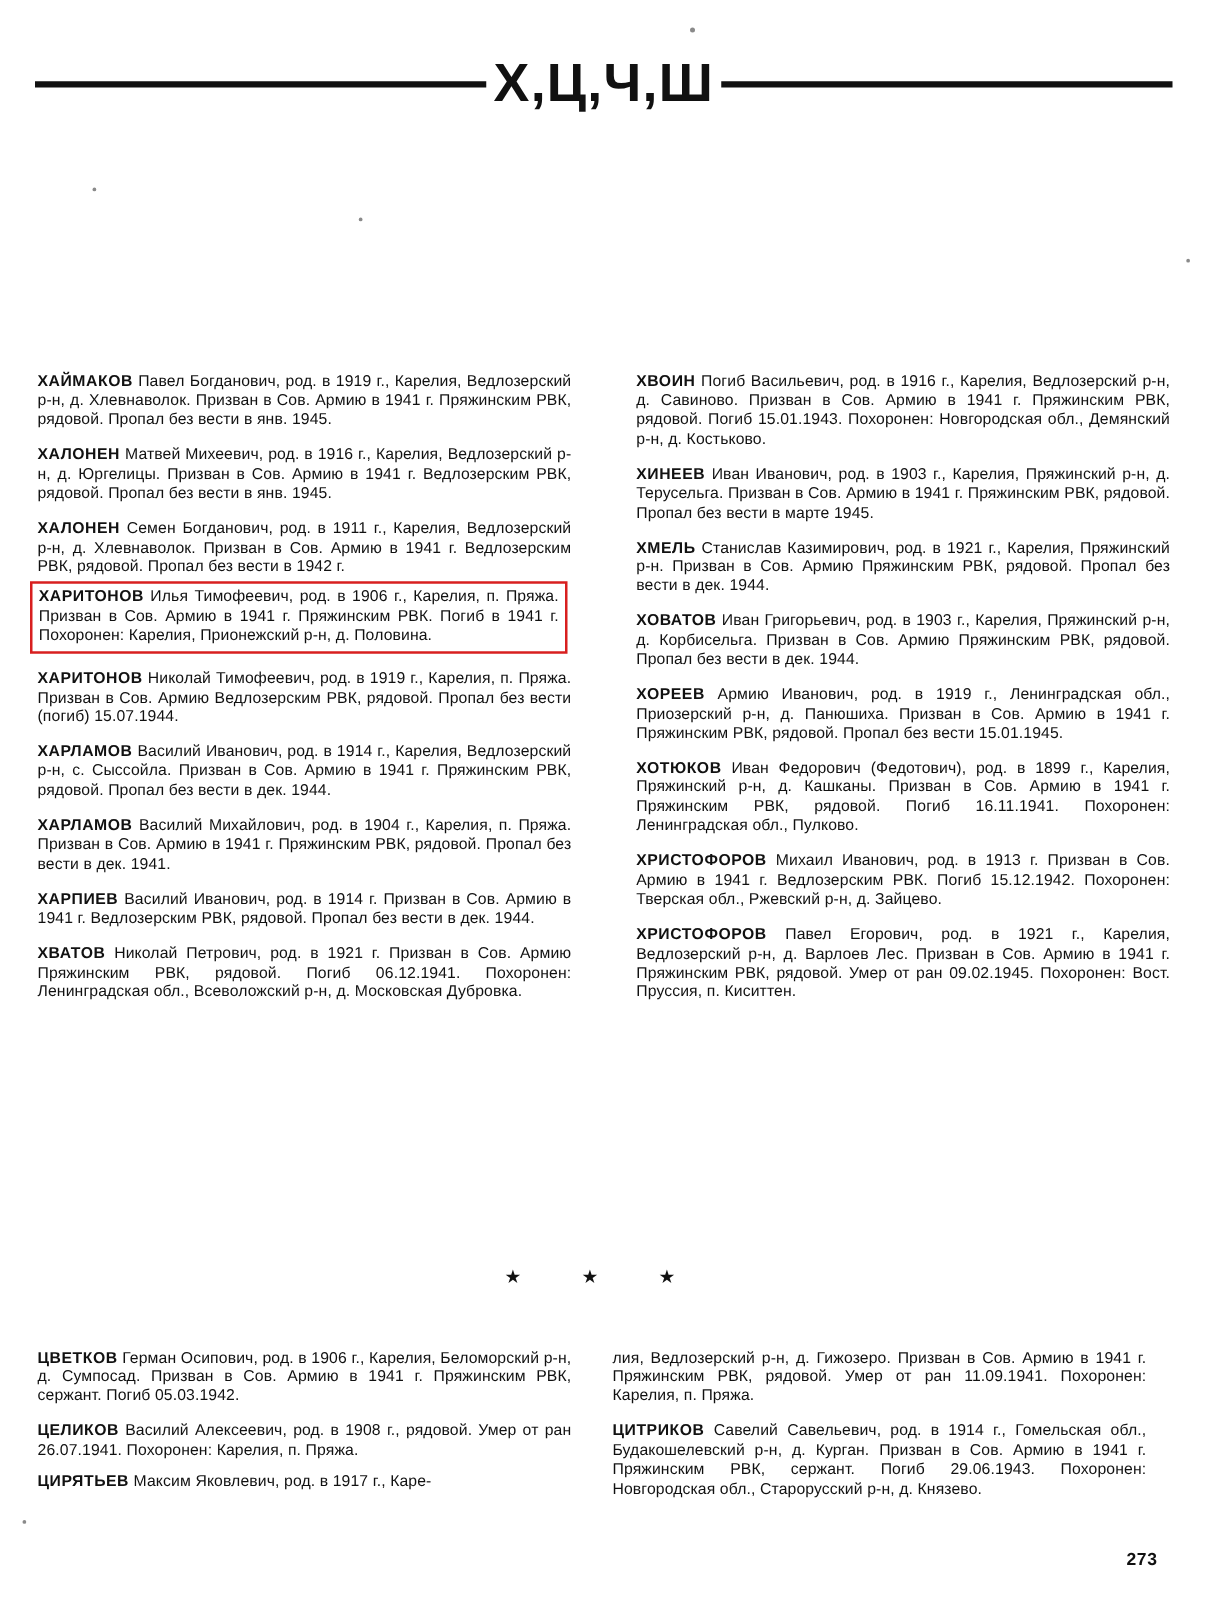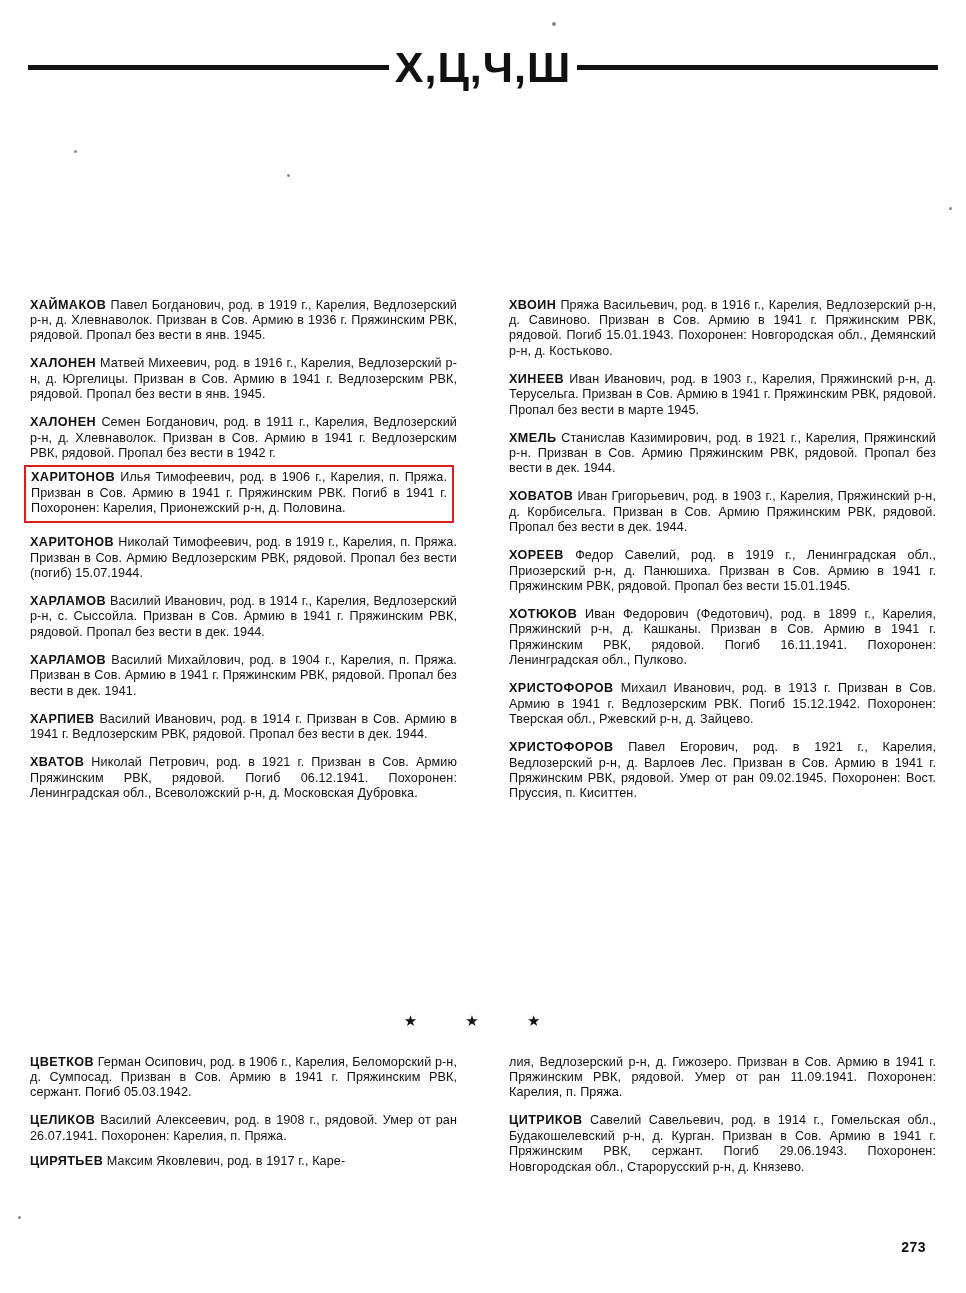--- a/index.html
+++ b/index.html
@@ -90,25 +90,25 @@
     width: 966px;
     text-align: center;
     font-size: 15px;
     letter-spacing: 22px;
     color: #111111;
   }
 
   
   .columns-lower {
     position: absolute;
-    top: 1042px;
+    top: 1066px;
     left: 30px;
     width: 906px;
     display: flex;
-    gap: 52px;
+    gap: 33px;
   }
 
   
   .page-number {
     position: absolute;
     right: 40px;
     bottom: 38px;
     font-size: 14px;
     font-weight: bold;
     letter-spacing: 0.5px;
@@ -133,37 +133,37 @@
   <div class="speck" style="left:18px;top:1216px;width:3px;height:3px;"></div>
 
   <div class="header">
     <div class="rule"></div>
     <div class="header-title">Х,Ц,Ч,Ш</div>
     <div class="rule"></div>
   </div>
 
   <div class="columns">
     <div class="col">
-      <p class="entry"><span class="surname">ХАЙМАКОВ</span> <span class="given">Павел Богданович,</span><span> род. в 1919 г., Карелия, Ведлозерский р-н, д. Хлевнаволок. Призван в Сов. Армию в 1936 г. Пряжинским РВК, рядовой. Пропал без вести в янв. 1945.</span></p>
+      <p class="entry"><span class="surname">ХАЙМАКОВ</span> <span class="given">Павел Богданович,</span><span> род. в 1919 г., Карелия, Ведлозерский р-н, д. Хлевнаволок. Призван в Сов. Армию в 1941 г. Пряжинским РВК, рядовой. Пропал без вести в янв. 1945.</span></p>
       <p class="entry"><span class="surname">ХАЛОНЕН</span> <span class="given">Матвей Михеевич,</span><span> род. в 1916 г., Карелия, Ведлозерский р-н, д. Юргелицы. Призван в Сов. Армию в 1941 г. Ведлозерским РВК, рядовой. Пропал без вести в янв. 1945.</span></p>
       <p class="entry"><span class="surname">ХАЛОНЕН</span> <span class="given">Семен Богданович,</span><span> род. в 1911 г., Карелия, Ведлозерский р-н, д. Хлевнаволок. Призван в Сов. Армию в 1941 г. Ведлозерским РВК, рядовой. Пропал без вести в 1942 г.</span></p>
       <p class="entry highlight"><span class="surname">ХАРИТОНОВ</span> <span class="given">Илья Тимофеевич,</span><span> род. в 1906 г., Карелия, п. Пряжа. Призван в Сов. Армию в 1941 г. Пряжинским РВК. Погиб в 1941 г. Похоронен: Карелия, Прионежский р-н, д. Половина.</span></p>
       <p class="entry"><span class="surname">ХАРИТОНОВ</span> <span class="given">Николай Тимофеевич,</span><span> род. в 1919 г., Карелия, п. Пряжа. Призван в Сов. Армию Ведлозерским РВК, рядовой. Пропал без вести (погиб) 15.07.1944.</span></p>
       <p class="entry"><span class="surname">ХАРЛАМОВ</span> <span class="given">Василий Иванович,</span><span> род. в 1914 г., Карелия, Ведлозерский р-н, с. Сыссойла. Призван в Сов. Армию в 1941 г. Пряжинским РВК, рядовой. Пропал без вести в дек. 1944.</span></p>
       <p class="entry"><span class="surname">ХАРЛАМОВ</span> <span class="given">Василий Михайлович,</span><span> род. в 1904 г., Карелия, п. Пряжа. Призван в Сов. Армию в 1941 г. Пряжинским РВК, рядовой. Пропал без вести в дек. 1941.</span></p>
       <p class="entry"><span class="surname">ХАРПИЕВ</span> <span class="given">Василий Иванович,</span><span> род. в 1914 г. Призван в Сов. Армию в 1941 г. Ведлозерским РВК, рядовой. Пропал без вести в дек. 1944.</span></p>
       <p class="entry"><span class="surname">ХВАТОВ</span> <span class="given">Николай Петрович,</span><span> род. в 1921 г. Призван в Сов. Армию Пряжинским РВК, рядовой. Погиб 06.12.1941. Похоронен: Ленинградская обл., Всеволожский р-н, д. Московская Дубровка.</span></p>
     </div>
 
     <div class="col">
-      <p class="entry"><span class="surname">ХВОИН</span> <span class="given">Пряжа Васильевич,</span><span> род. в 1916 г., Карелия, Ведлозерский р-н, д. Савиново. Призван в Сов. Армию в 1941 г. Пряжинским РВК, рядовой. Погиб 15.01.1943. Похоронен: Новгородская обл., Демянский р-н, д. Костьково.</span></p>
+      <p class="entry"><span class="surname">ХВОИН</span> <span class="given">Погиб Васильевич,</span><span> род. в 1916 г., Карелия, Ведлозерский р-н, д. Савиново. Призван в Сов. Армию в 1941 г. Пряжинским РВК, рядовой. Погиб 15.01.1943. Похоронен: Новгородская обл., Демянский р-н, д. Костьково.</span></p>
       <p class="entry"><span class="surname">ХИНЕЕВ</span> <span class="given">Иван Иванович,</span><span> род. в 1903 г., Карелия, Пряжинский р-н, д. Терусельга. Призван в Сов. Армию в 1941 г. Пряжинским РВК, рядовой. Пропал без вести в марте 1945.</span></p>
       <p class="entry"><span class="surname">ХМЕЛЬ</span> <span class="given">Станислав Казимирович,</span><span> род. в 1921 г., Карелия, Пряжинский р-н. Призван в Сов. Армию Пряжинским РВК, рядовой. Пропал без вести в дек. 1944.</span></p>
       <p class="entry"><span class="surname">ХОВАТОВ</span> <span class="given">Иван Григорьевич,</span><span> род. в 1903 г., Карелия, Пряжинский р-н, д. Корбисельга. Призван в Сов. Армию Пряжинским РВК, рядовой. Пропал без вести в дек. 1944.</span></p>
-      <p class="entry"><span class="surname">ХОРЕЕВ</span> <span class="given">Федор Савелий,</span><span> род. в 1919 г., Ленинградская обл., Приозерский р-н, д. Панюшиха. Призван в Сов. Армию в 1941 г. Пряжинским РВК, рядовой. Пропал без вести 15.01.1945.</span></p>
+      <p class="entry"><span class="surname">ХОРЕЕВ</span> <span class="given">Армию Иванович,</span><span> род. в 1919 г., Ленинградская обл., Приозерский р-н, д. Панюшиха. Призван в Сов. Армию в 1941 г. Пряжинским РВК, рядовой. Пропал без вести 15.01.1945.</span></p>
       <p class="entry"><span class="surname">ХОТЮКОВ</span> <span class="given">Иван Федорович (Федотович),</span><span> род. в 1899 г., Карелия, Пряжинский р-н, д. Кашканы. Призван в Сов. Армию в 1941 г. Пряжинским РВК, рядовой. Погиб 16.11.1941. Похоронен: Ленинградская обл., Пулково.</span></p>
       <p class="entry"><span class="surname">ХРИСТОФОРОВ</span> <span class="given">Михаил Иванович,</span><span> род. в 1913 г. Призван в Сов. Армию в 1941 г. Ведлозерским РВК. Погиб 15.12.1942. Похоронен: Тверская обл., Ржевский р-н, д. Зайцево.</span></p>
       <p class="entry"><span class="surname">ХРИСТОФОРОВ</span> <span class="given">Павел Егорович,</span><span> род. в 1921 г., Карелия, Ведлозерский р-н, д. Варлоев Лес. Призван в Сов. Армию в 1941 г. Пряжинским РВК, рядовой. Умер от ран 09.02.1945. Похоронен: Вост. Пруссия, п. Киситтен.</span></p>
     </div>
   </div>
 
   <div class="stars">★ ★ ★</div>
 
   <div class="columns-lower">
     <div class="col">

